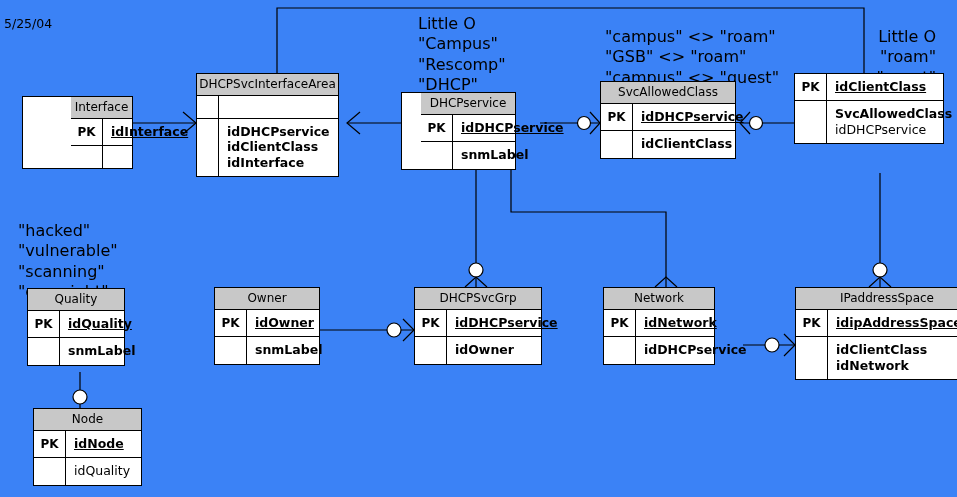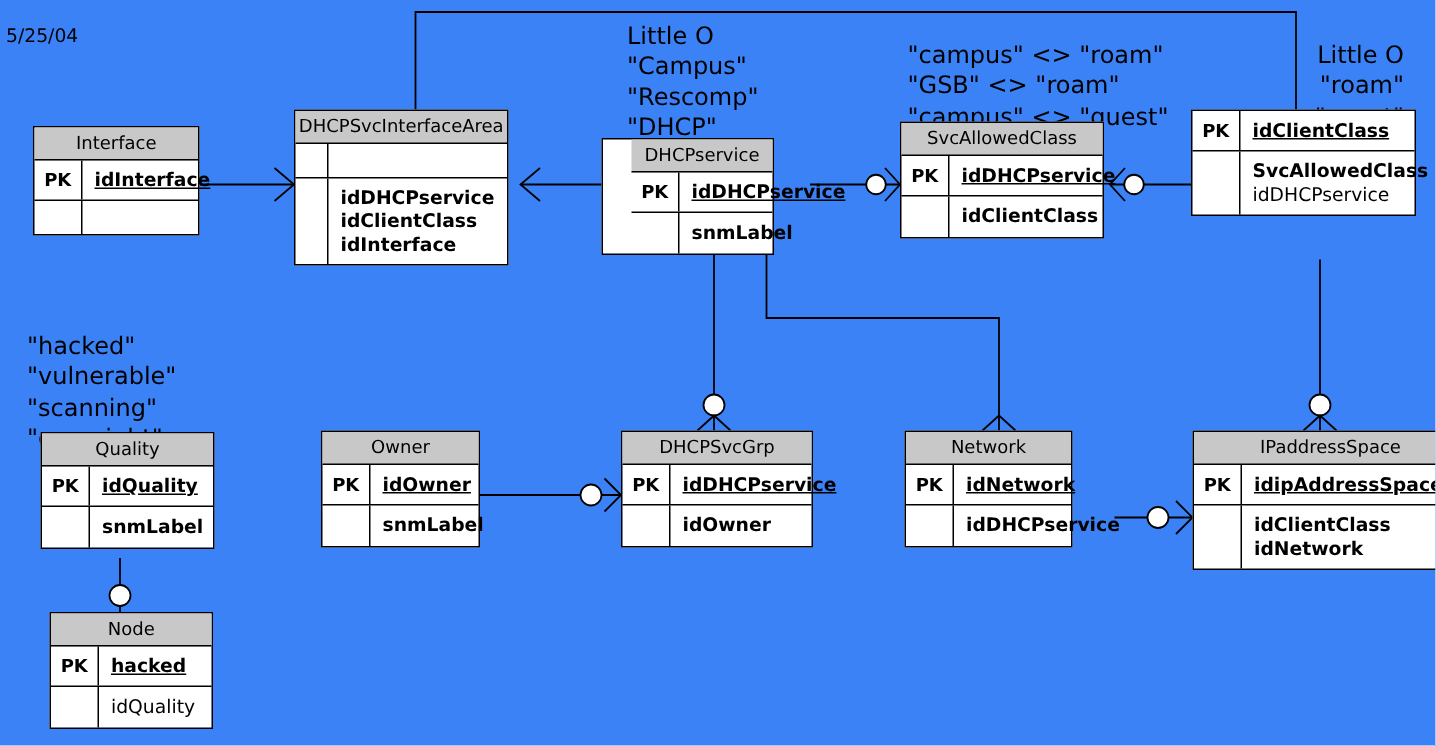--- a/index.html
+++ b/index.html
@@ -175,21 +175,21 @@
     <div>"guest"</div>
   </div>
 
   <div class="note" style="left:18px; top:221px;">
     <div>"hacked"</div>
     <div>"vulnerable"</div>
     <div>"scanning"</div>
     <div>"copyright"</div>
   </div>
 
-  <div class="entity" style="left:22px; top:84px; width:111px;">
+  <div class="entity" style="left:22px; top:96px; width:111px;padding-left:48px;">
     <div class="title">Interface</div>
     <div class="section">
       <div class="keycol">PK</div>
       <div class="fieldcol">
         <div class="fld pk">idInterface</div>
       </div>
     </div>
     <div class="section empty">
       <div class="keycol"></div>
       <div class="fieldcol"></div>
@@ -253,42 +253,42 @@
     </div>
     <div class="section">
       <div class="keycol"></div>
       <div class="fieldcol">
         <div class="fld">SvcAllowedClass</div>
         <div class="fld plain">idDHCPservice</div>
       </div>
     </div>
   </div>
 
-  <div class="entity" style="left:27px; top:288px; width:116px;">
+  <div class="entity" style="left:27px; top:288px; width:98px;">
     <div class="title">Quality</div>
     <div class="section">
       <div class="keycol">PK</div>
       <div class="fieldcol">
         <div class="fld pk">idQuality</div>
       </div>
     </div>
     <div class="section">
       <div class="keycol"></div>
       <div class="fieldcol">
         <div class="fld">snmLabel</div>
       </div>
     </div>
   </div>
 
   <div class="entity" style="left:33px; top:408px; width:109px;">
     <div class="title">Node</div>
     <div class="section">
       <div class="keycol">PK</div>
       <div class="fieldcol">
-        <div class="fld pk">hacked</div>
+        <div class="fld pk">idNode</div>
       </div>
     </div>
     <div class="section">
       <div class="keycol"></div>
       <div class="fieldcol">
         <div class="fld plain">idQuality</div>
       </div>
     </div>
   </div>
 

